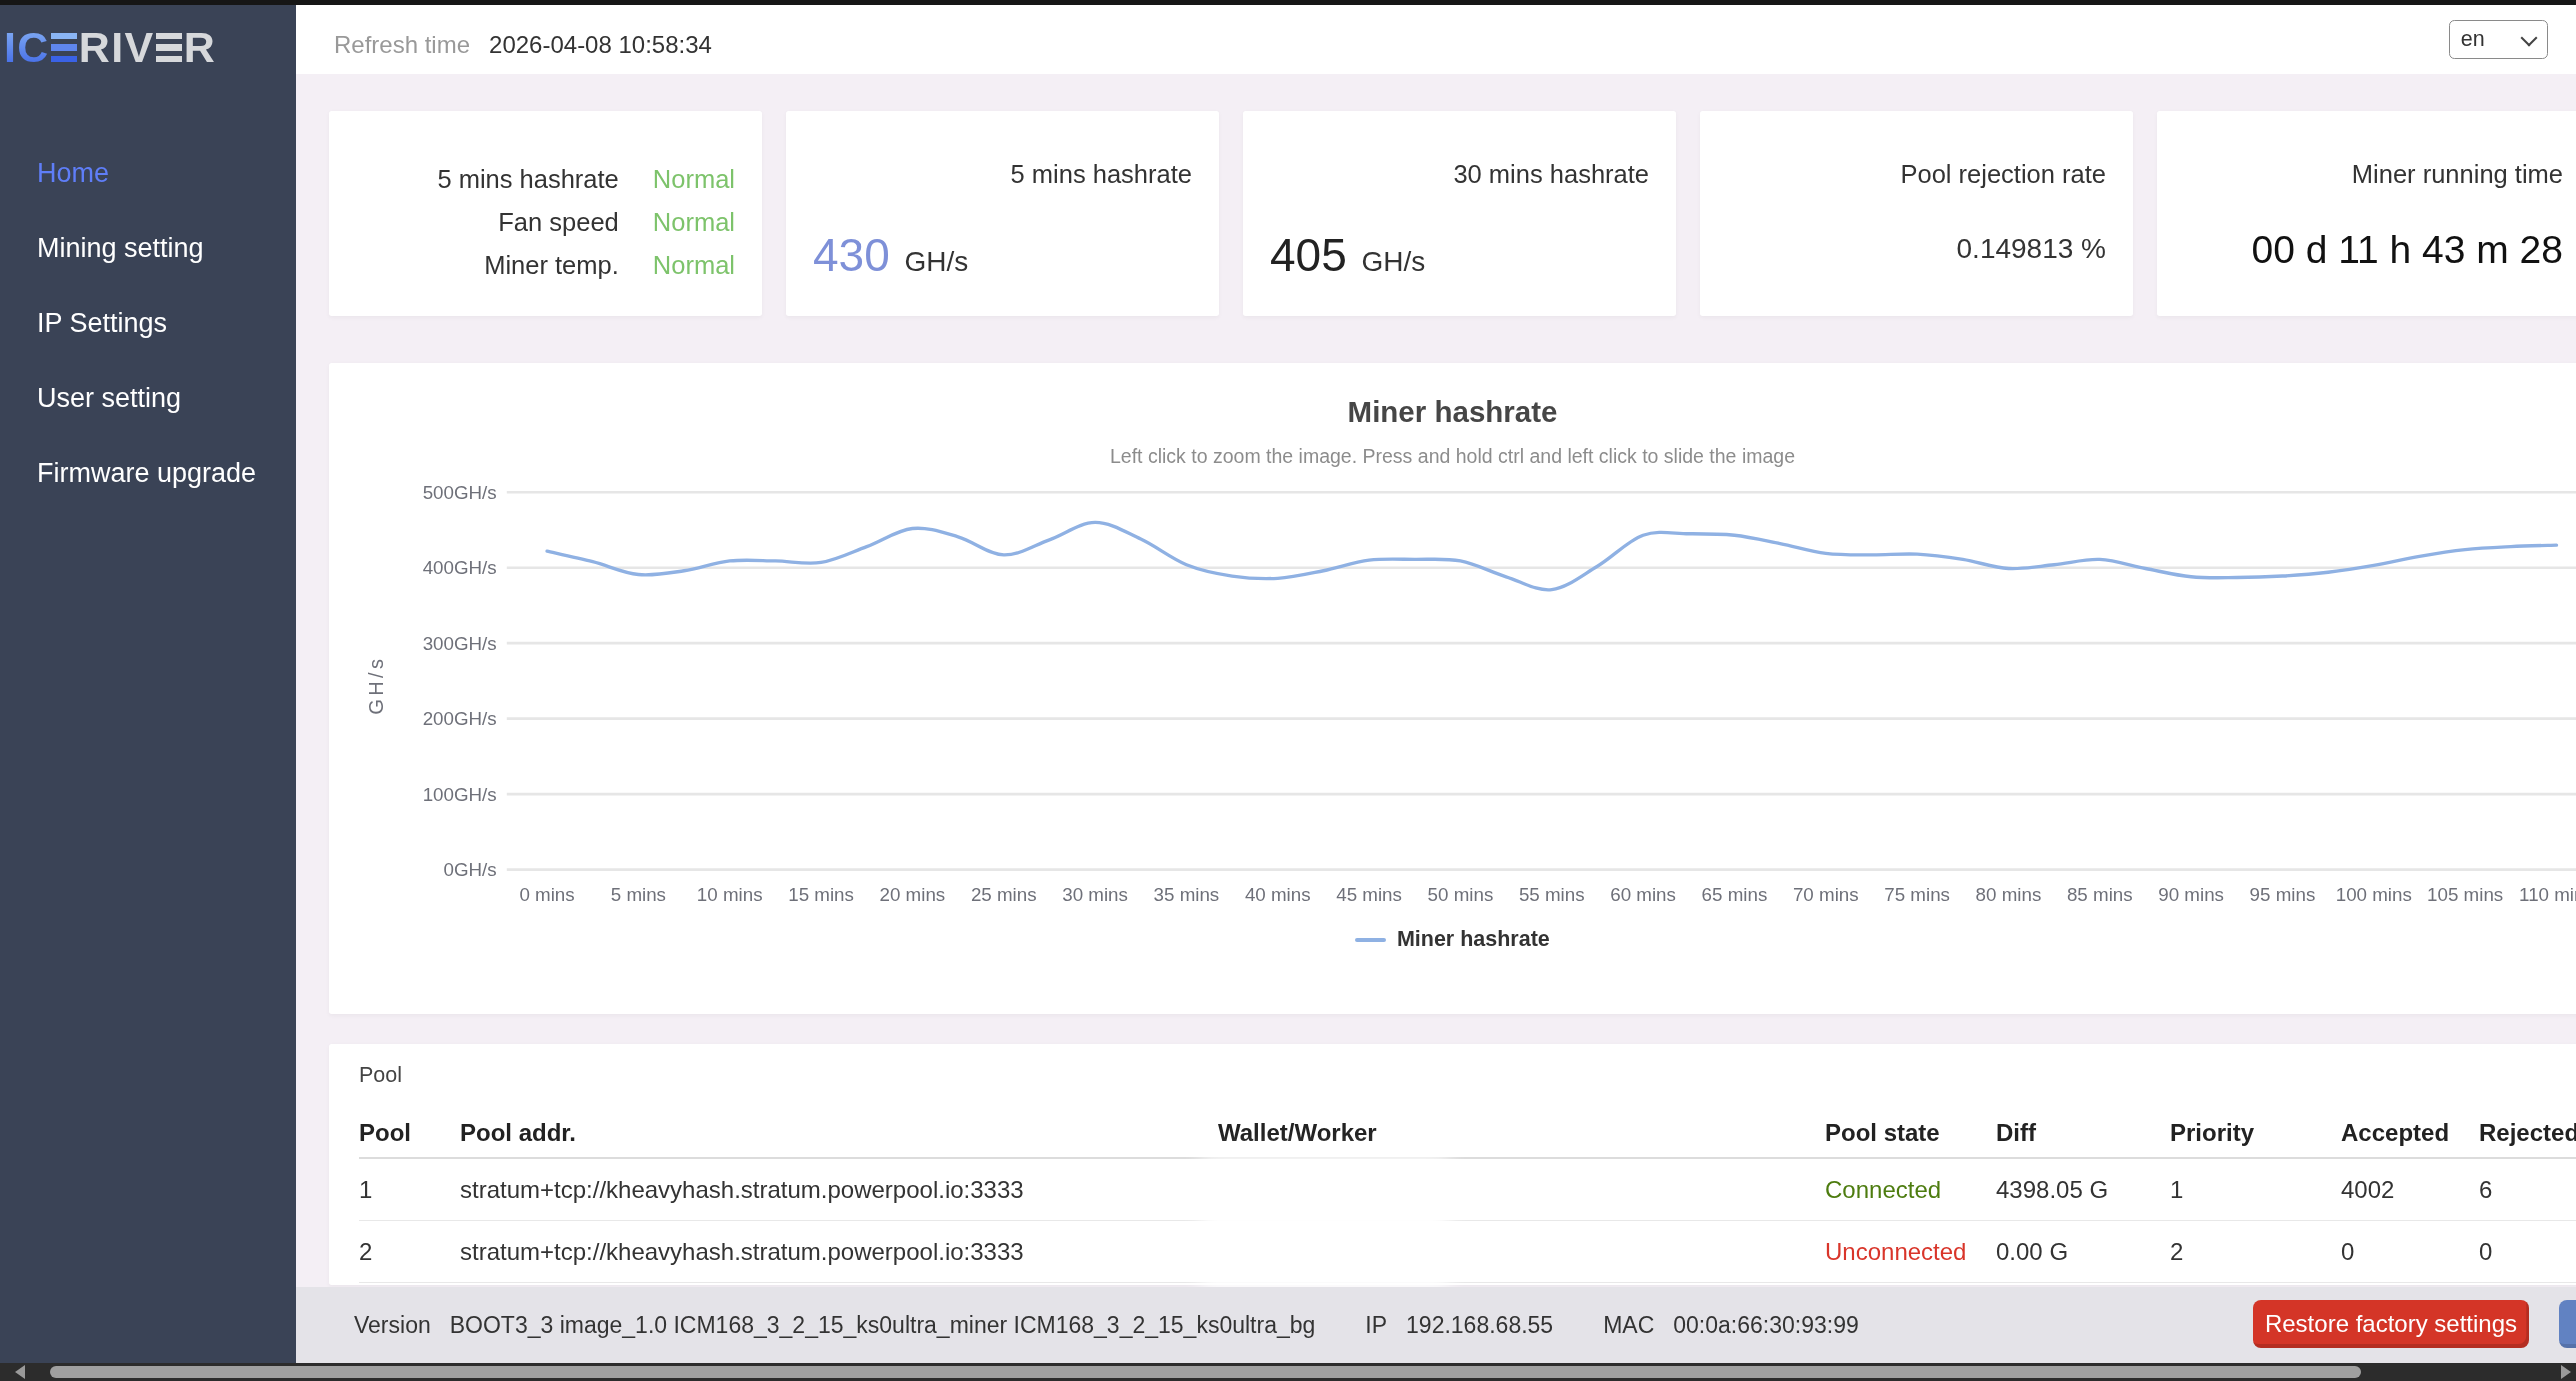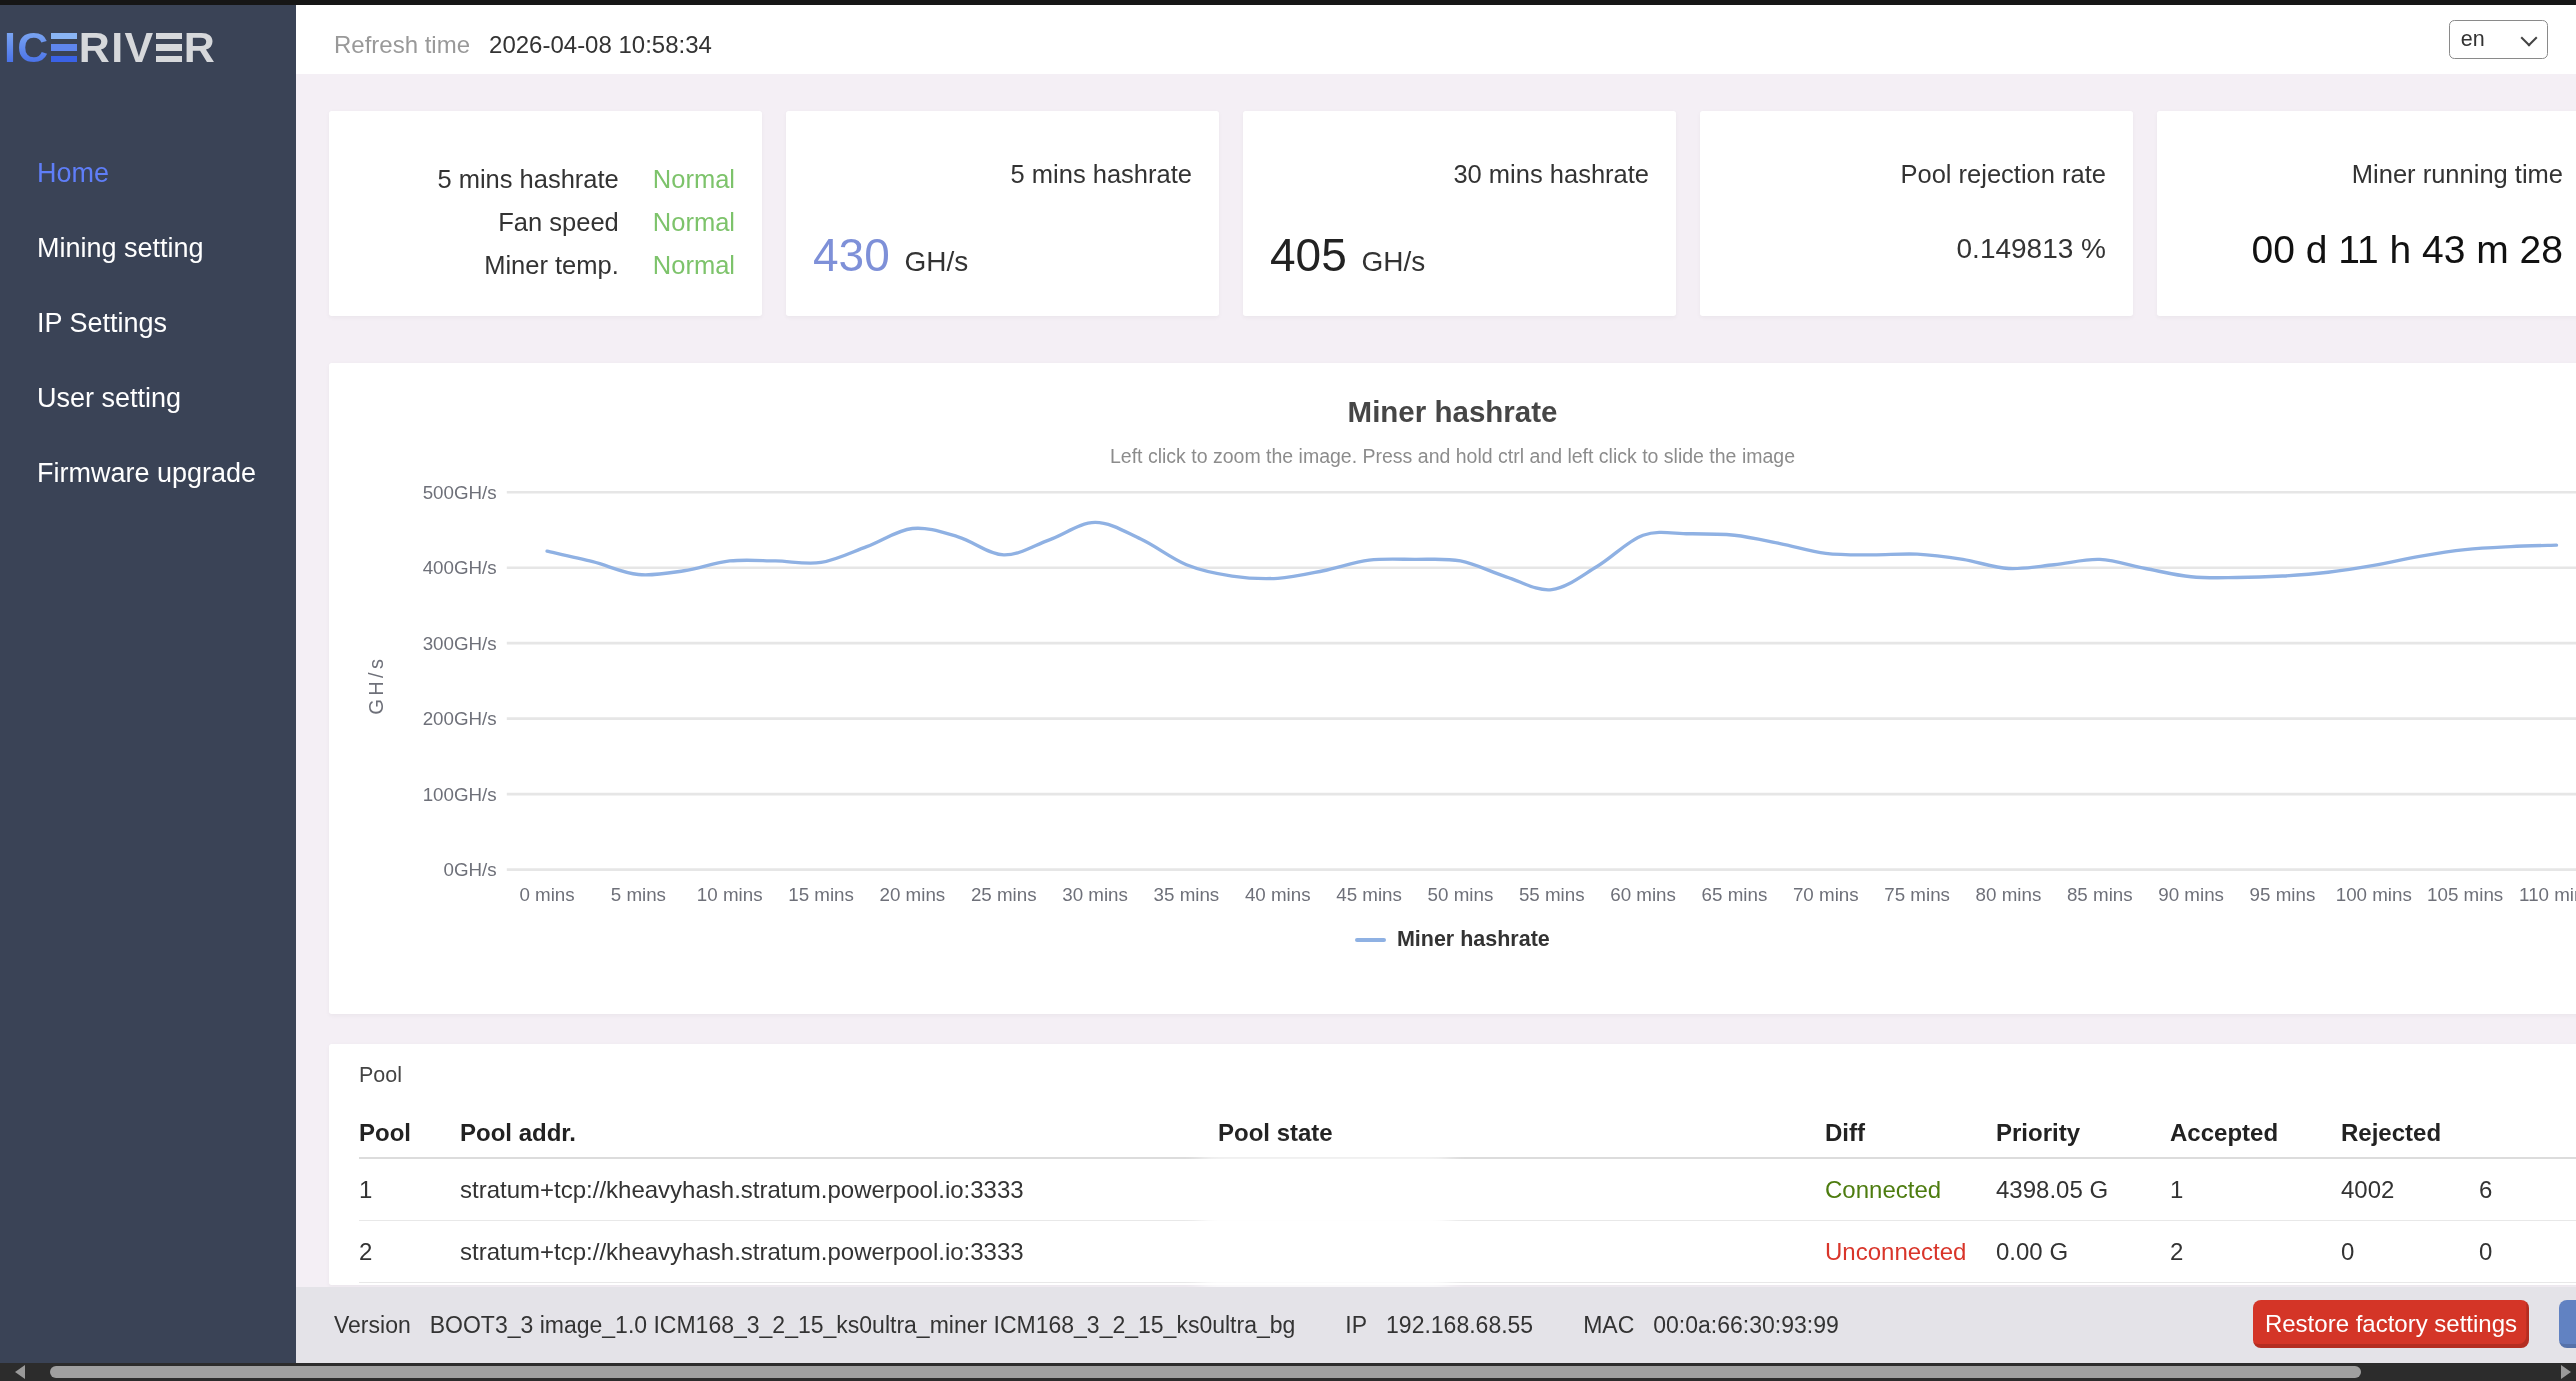--- a/index.html
+++ b/index.html
@@ -75,21 +75,21 @@
   .p-row.head { height:51px; font-size:24px; font-weight:bold; color:#222; border-bottom:2px solid #dcdcdc; }
   .p-row.body { height:62px; font-size:24px; color:#333; border-bottom:1.3px solid #e8e8e8; }
   .p-cell { white-space:nowrap; overflow:visible; }
   .state-ok { color:#4d7c0f; }
   .state-err { color:#d9352a; }
   .wallet-redact { position:absolute; left:872px; top:111px; width:248px; height:138px;
                    background:rgba(255,255,255,0.96); filter:blur(9.4px); pointer-events:none; z-index:5; }
 
   
   .footer { position:absolute; left:296px; top:1287px; width:2280px; height:76px; background:#e4e3e8;
-            display:flex; align-items:center; padding-left:38px; font-size:23px; color:#333; }
+            display:flex; align-items:center; padding-left:58px; font-size:23px; color:#333; }
   .footer .lab { color:#333; }
   .footer .val { margin-left:19px; }
   .footer .gap { width:50px; flex:0 0 auto; }
   .btn { border:none; border-radius:8px; color:#fff; font-size:24px;
          font-family:"Liberation Sans", sans-serif; cursor:pointer; height:48px; }
   .btn-restore { position:absolute; left:1957px; top:13px; width:276px; background:#d43527;
                  box-shadow:inset -2.7px -4px 0 rgba(0,0,0,0.15); }
   .btn-reboot  { position:absolute; left:2263px; top:12.7px; width:134px; background:#6182c2;
                  box-shadow:inset -2.7px -4px 0 rgba(0,0,0,0.12); text-align:left; padding-left:20px; }
 
@@ -222,20 +222,21 @@
       <span class="legend-label">Miner hashrate</span>
     </div>
   </div>
 
   <div class="pool-panel">
     <div class="pool-label">Pool</div>
     <div class="pool-table" id="pool-table">
         <div class="p-row head">
           <div class="p-cell">Pool</div>
           <div class="p-cell">Pool addr.</div>
+          <div class="p-cell">Wallet/Worker</div>
           <div class="p-cell">Pool state</div>
           <div class="p-cell">Diff</div>
           <div class="p-cell">Priority</div>
           <div class="p-cell">Accepted</div>
           <div class="p-cell">Rejected</div>
         </div>
         <div class="p-row body">
           <div class="p-cell">1</div>
           <div class="p-cell">stratum+tcp://kheavyhash.stratum.powerpool.io:3333</div>
           <div class="p-cell"></div>

